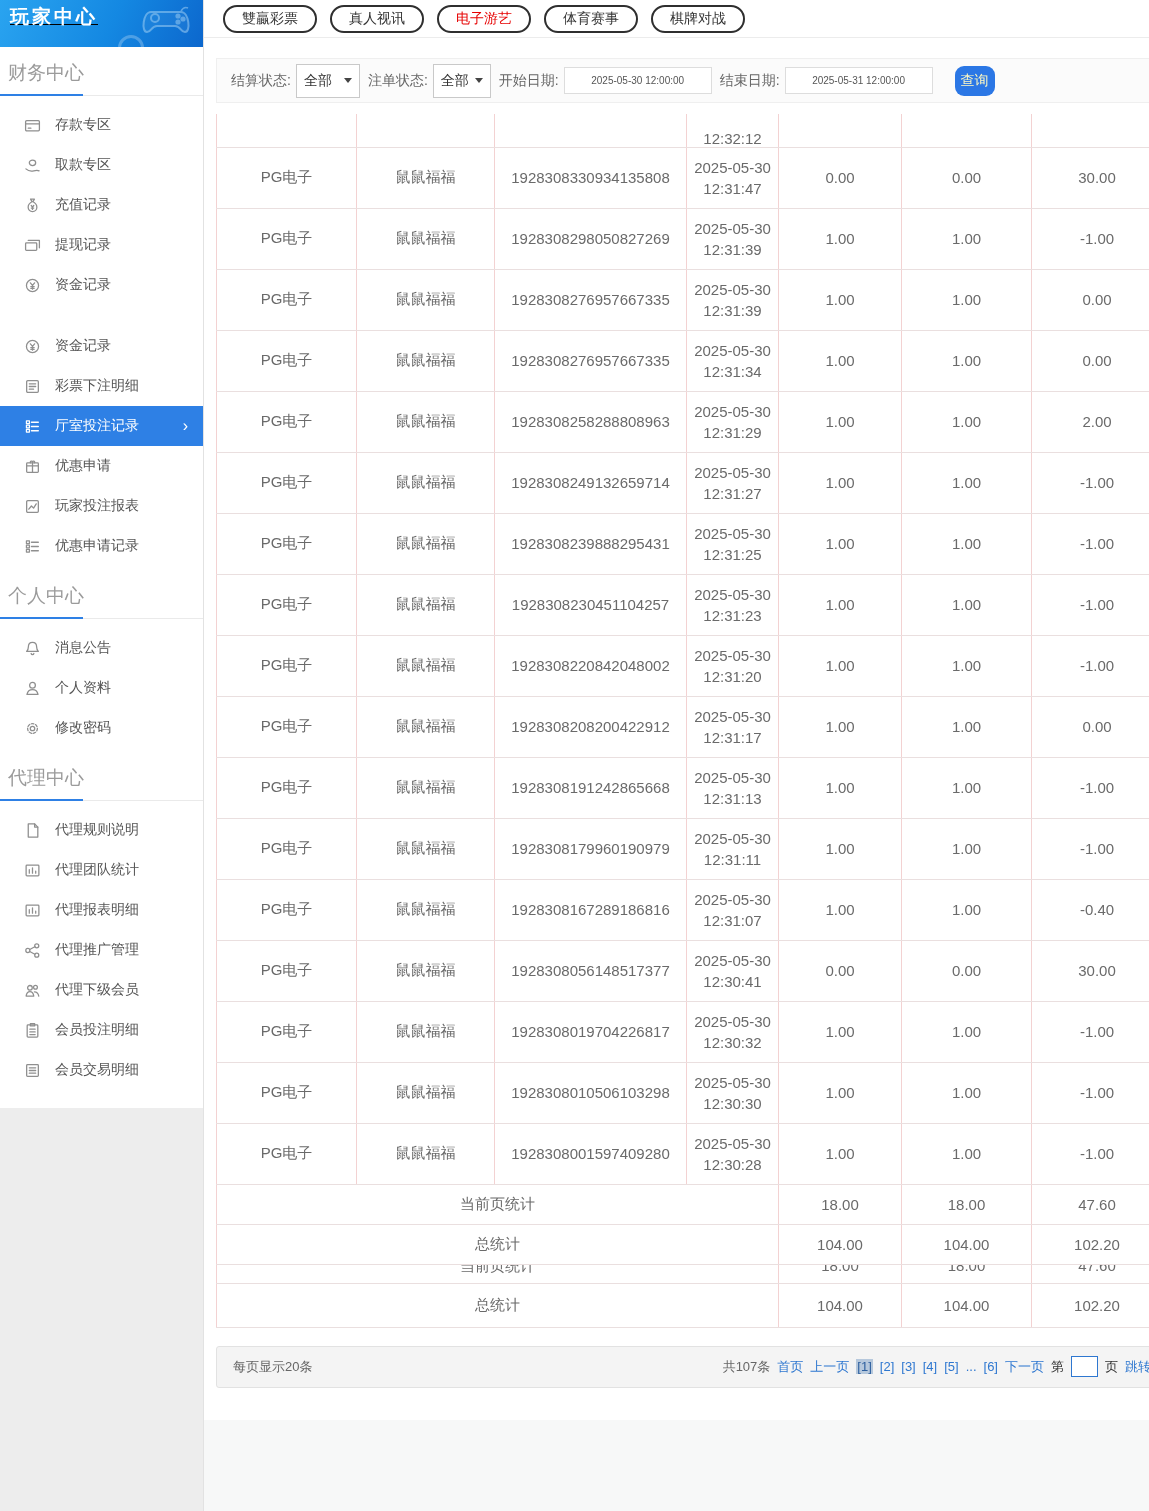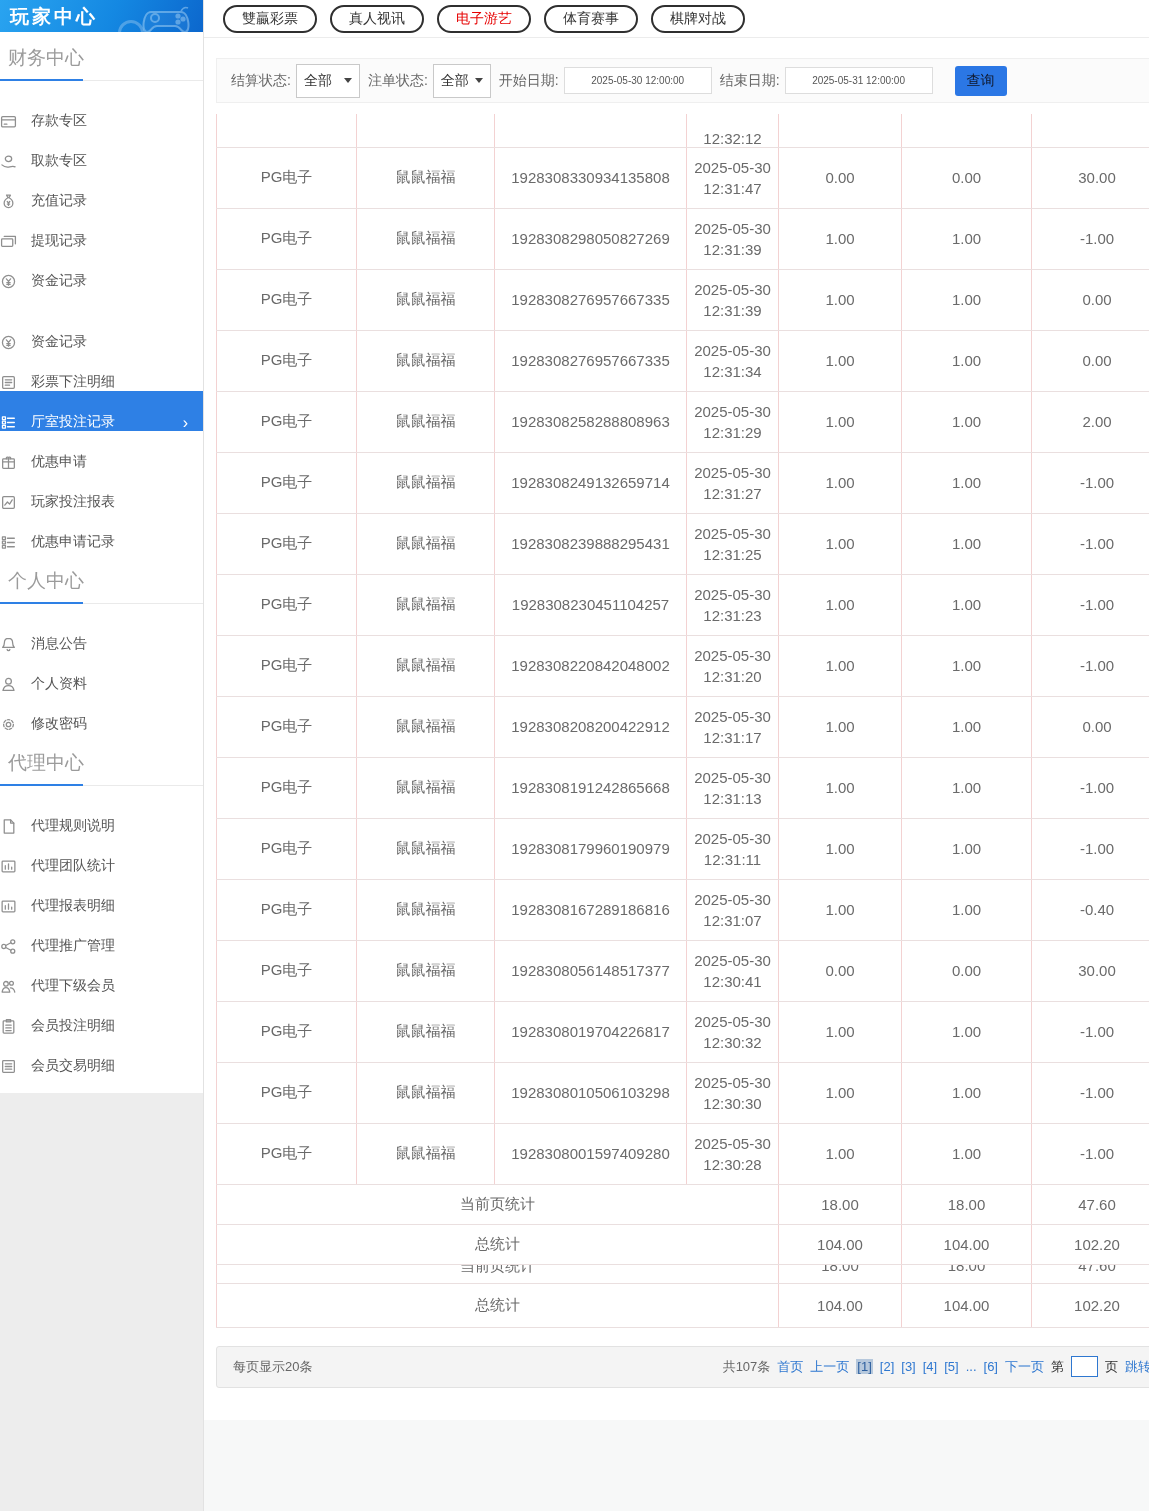--- a/index.html
+++ b/index.html
@@ -9,30 +9,30 @@
   *{box-sizing:border-box;}
   html,body{margin:0;padding:0;}
   body{
     width:1149px;height:1511px;overflow:hidden;display:flex;
     font-family:"Liberation Sans","DejaVu Sans",sans-serif;
     background:#f7f8f8;
   }
   
   .sidebar{width:204px;background:#ededed;border-right:1px solid #e2e2e2;flex:0 0 204px;}
   .sidebar-inner{background:#fff;padding-bottom:14px;}
-  .logo{height:32px;background:linear-gradient(115deg,#2aa4f0 0%,#1488e2 55%,#0c67cd 100%);
-    position:relative;padding:6px 0 0 10px;overflow:hidden;}
+  .logo{height:47px;background:linear-gradient(115deg,#2aa4f0 0%,#1488e2 55%,#0c67cd 100%);
+    position:relative;padding:6px 0 0 10px;overflow:hidden;text-decoration:underline;}
   .logo-title{color:#fff;font-size:19px;font-weight:bold;letter-spacing:3px;line-height:22px;}
   .logo-sub{color:#d8edfc;font-size:10px;letter-spacing:1.5px;margin-top:36px;}
   .logo .pad-art{position:absolute;right:8px;top:4px;opacity:.45;}
   .logo .circ-art{position:absolute;left:118px;bottom:-14px;width:26px;height:26px;border:3px solid rgba(255,255,255,.25);border-radius:50%;}
   .side-title{padding:13px 8px 9px;font-size:19px;color:#9b9b9b;border-bottom:1px solid #eaeaea;position:relative;}
   .side-title::after{content:"";position:absolute;left:0;bottom:-1px;width:83px;height:2px;background:var(--accent-dark);}
   .menu{list-style:none;margin:9px 0 4px;padding:0;}
-  .menu-item{height:40px;display:flex;align-items:flex-end;color:#555;font-size:14px;cursor:pointer;position:relative;}
+  .menu-item{height:40px;display:flex;align-items:center;padding-left:24px;color:#555;font-size:14px;cursor:pointer;position:relative;}
   .menu-item .icn{width:17px;height:17px;margin-right:14px;display:inline-flex;color:#8f8f8f;flex:0 0 17px;}
   .menu-item .icn svg{width:17px;height:17px;}
   .menu-item.gap{margin-top:21px;}
   .menu-item.active{background:var(--accent-dark);color:#fff;}
   .menu-item.active .icn{color:#fff;}
   .menu-item .chev{position:absolute;right:15px;color:#fff;font-size:16px;line-height:16px;}
   
   .main{flex:1;overflow:hidden;position:relative;}
   .content{background:#fff;width:958px;height:1420px;}
   .tabsbar{height:38px;border-bottom:1px solid #ececec;display:flex;align-items:center;padding-left:19px;gap:13px;}
@@ -42,21 +42,21 @@
   .filterbar{margin:20px 0 0 12px;width:946px;background:#fbfbfb;border:1px solid #efefef;height:45px;
     display:flex;align-items:center;padding-left:14px;font-size:14px;color:#666;}
   .flabel{margin-right:5px;}
   .sel{border:1px solid #c9c9c9;background:#fff;height:27px;display:flex;align-items:center;
     padding:16px 7px;color:#333;cursor:pointer;margin-right:8px;}
   .sel .arrow{width:0;height:0;border-left:4px solid transparent;border-right:4px solid transparent;
     border-top:5px solid #444;margin-left:12px;}
   .sel.small .arrow{margin-left:6px;}
   .date-input{width:148px;height:27px;border:1px solid #ddd;color:#555;font-size:10px;text-align:center;
     font-family:inherit;margin-right:8px;background:#fff;}
-  .search-btn{width:52px;height:30px;background:var(--accent);color:#0f172a;border:none;border-radius:3px;
+  .search-btn{width:40px;height:30px;background:var(--accent);color:#fef9c3;border:none;border-radius:9px;
     font-size:14px;margin-left:14px;cursor:pointer;font-family:inherit;}
   
   .bet-table{border-collapse:collapse;margin:11px 0 0 12px;table-layout:fixed;width:946px;
     border-left:1px solid var(--v-border);}
   .bet-table td{border-right:1px solid var(--v-border);border-bottom:1px solid var(--h-border);
     text-align:center;color:var(--txt);font-size:15px;padding:0;overflow:hidden;}
   .bet-table tr.datarow{height:61px;}
   .bet-table tr.partial{height:33px;}
   .bet-table tr.partial td{vertical-align:bottom;}
   .bet-table tr.partial .tpart{}

